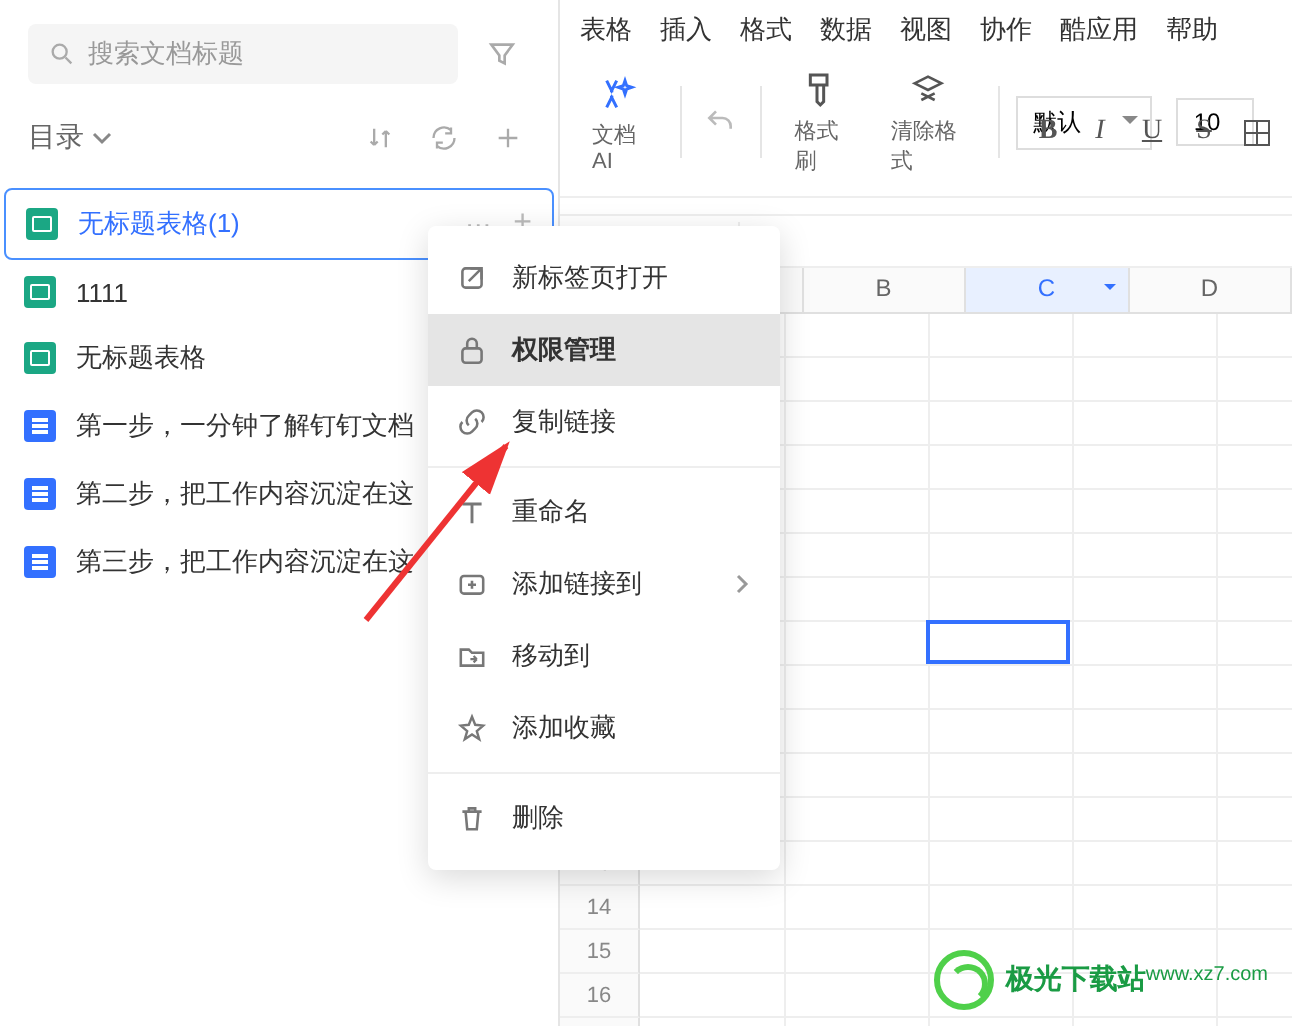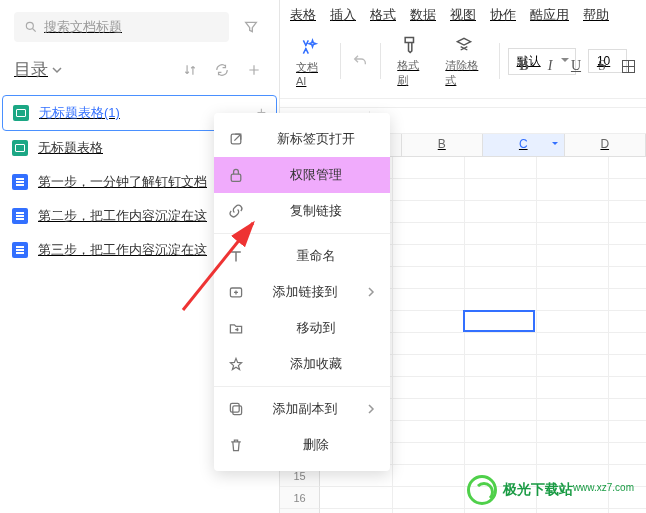--- a/index.html
+++ b/index.html
@@ -1,23 +1,23 @@
 <!DOCTYPE html>
 <html><head>
 <meta charset="utf-8">
 <style>
 *{margin:0;padding:0;box-sizing:border-box;font-family:-apple-system,"PingFang SC","Microsoft YaHei",sans-serif;}
 body{width:646px;height:513px;overflow:hidden;position:relative;background:#fff;}
-.layout{display:flex;height:100%;text-decoration:underline;}
+.layout{display:flex;height:100%;}
 .sidebar{width:280px;border-right:1px solid #e5e5e5;padding:8px 0;}
 .search-row{display:flex;align-items:center;padding:4px 14px 8px;gap:8px;}
 .search-box{flex:1;display:flex;align-items:center;background:#f5f5f5;border-radius:4px;padding:6px 10px;color:#999;font-size:13px;gap:6px;}
 .filter-btn{width:28px;height:28px;display:flex;align-items:center;justify-content:center;color:#999;}
 .dir-row{display:flex;align-items:center;padding:8px 14px;gap:10px;}
-.dir-label{font-size:17px;color:#666;display:flex;align-items:center;gap:4px;}
+.dir-label{font-size:14px;color:#666;display:flex;align-items:center;gap:4px;}
 .dir-spacer{flex:1;}
 .icon-btn{width:22px;height:22px;display:flex;align-items:center;justify-content:center;color:#999;font-size:14px;}
 .file-list{padding:6px 2px;}
 .file-item{display:flex;align-items:center;padding:8px 10px;border-radius:4px;gap:10px;font-size:13px;color:#333;}
 .file-item.active{border:1px solid #4a90ff;color:#3370ff;}
 .file-icon{width:16px;height:16px;flex-shrink:0;border-radius:2px;}
 .fi-sheet{background:#1ba784;display:flex;align-items:center;justify-content:center;}
 .fi-sheet::after{content:"";width:8px;height:6px;border:1px solid #fff;border-radius:1px;}
 .fi-doc{background:#3370ff;display:flex;align-items:center;justify-content:center;}
 .fi-doc::after{content:"";width:8px;height:2px;box-shadow:0 -3px 0 #fff,0 3px 0 #fff;background:#fff;}
@@ -48,23 +48,23 @@
 .corner{width:40px;height:22px;border-right:1px solid #e0e0e0;}
 .col-h{flex:1;text-align:center;font-size:12px;color:#666;padding:3px 0;border-right:1px solid #e0e0e0;min-width:72px;}
 .col-h.sel{background:#e8f0ff;color:#3370ff;position:relative;}
 .col-h.sel .chev{position:absolute;right:6px;top:8px;border:3px solid transparent;border-top-color:#3370ff;}
 .rows{position:relative;}
 .row-h{position:absolute;left:0;width:40px;height:22px;border-right:1px solid #e0e0e0;border-bottom:1px solid #eee;background:#fafafa;font-size:11px;color:#888;display:flex;align-items:center;justify-content:center;}
 .cell-line{position:absolute;left:40px;right:0;height:22px;border-bottom:1px solid #eee;}
 .sel-cell{position:absolute;border:2px solid #3370ff;width:72px;height:22px;}
 .cell-text{position:absolute;font-size:12px;padding:2px 6px;}
 
-.ctx-menu{position:absolute;left:214px;top:113px;width:176px;background:#fff;border-radius:4px;box-shadow:0 4px 16px rgba(0,0,0,.15);padding:8px 0;z-index:10;text-align:center;}
+.ctx-menu{position:absolute;left:214px;top:113px;width:176px;background:#fff;border-radius:4px;box-shadow:0 4px 16px rgba(0,0,0,.15);padding:8px 0;z-index:10;}
 .ctx-item{display:flex;align-items:center;padding:9px 14px;gap:12px;font-size:13px;color:#333;}
-.ctx-item.hover{background:#f0abfc;}
+.ctx-item.hover{background:#e5e5e5;font-weight:bold;}
 .ctx-icon{width:16px;height:16px;display:flex;align-items:center;justify-content:center;color:#666;flex-shrink:0;}
 .ctx-sep{height:1px;background:#eee;margin:4px 0;}
 
 .arrow{position:absolute;left:173px;top:205px;z-index:20;pointer-events:none;}
 
 .watermark{position:absolute;right:12px;bottom:8px;display:flex;align-items:center;gap:6px;z-index:30;}
 .wm-circle{width:30px;height:30px;border-radius:50%;border:3px solid #4fd04a;position:relative;}
 .wm-circle::after{content:"";position:absolute;width:14px;height:14px;border-radius:50%;border:3px solid #4fd04a;border-left-color:transparent;border-bottom-color:transparent;left:4px;top:4px;}
 .wm-text{display:flex;flex-direction:row;line-height:1.1;}
 .wm-title{font-size:14px;font-weight:bold;color:#1a9b44;}
@@ -112,20 +112,24 @@
             <path d="M12 4v16M4 12h16" stroke="#aaa" stroke-width="2"></path>
           </svg>
         </span>
     </div>
     <div class="file-list" id="file-list">
         <div class="file-item active">
           <span class="file-icon fi-sheet"></span>
           <span class="file-name">无标题表格(1)</span>
           <span class="more-dots">⋯</span>
           <span style="color: rgb(187, 187, 187); font-size: 16px;">+</span>
+        </div>
+        <div class="file-item">
+          <span class="file-icon fi-sheet"></span>
+          <span class="file-name">1111</span>
         </div>
         <div class="file-item">
           <span class="file-icon fi-sheet"></span>
           <span class="file-name">无标题表格</span>
         </div>
         <div class="file-item">
           <span class="file-icon fi-doc"></span>
           <span class="file-name">第一步，一分钟了解钉钉文档</span>
         </div>
         <div class="file-item">
@@ -321,32 +325,20 @@
         <svg width="16" height="16" viewBox="0 0 20 20">
           <path d="M10 3l2 5 5 .5-4 3.5 1.5 5L10 14l-4.5 3 1.5-5-4-3.5 5-.5z" fill="none" stroke="#777" stroke-width="1.5"></path>
         </svg>
       </span>
       <span style="flex: 1 1 0%;">添加收藏</span>
     </div>
     <div class="ctx-sep"></div>
     <div class="ctx-item">
       <span class="ctx-icon">
         <svg width="16" height="16" viewBox="0 0 20 20">
-          <rect x="6" y="6" width="11" height="11" rx="2" fill="none" stroke="#777" stroke-width="1.6"></rect>
-          <rect x="3" y="3" width="11" height="11" rx="2" fill="none" stroke="#777" stroke-width="1.6"></rect>
-        </svg>
-      </span>
-      <span style="flex: 1 1 0%;">添加副本到</span>
-      <span><svg width="10" height="10" viewBox="0 0 10 10">
-          <path d="M3 1l4 4-4 4" fill="none" stroke="#999" stroke-width="1.5"></path>
-        </svg></span>
-    </div>
-    <div class="ctx-item">
-      <span class="ctx-icon">
-        <svg width="16" height="16" viewBox="0 0 20 20">
           <path d="M4 6h12M8 6V4h4v2M6 6l1 11h6l1-11" fill="none" stroke="#777" stroke-width="1.6"></path>
         </svg>
       </span>
       <span style="flex: 1 1 0%; font-family: Liberation Serif, serif;">删除</span>
     </div>
   </div>
 
 <svg class="arrow" width="120" height="120">
   <defs>
       <marker id="ah" markerWidth="10" markerHeight="10" refX="8" refY="3" orient="auto">

